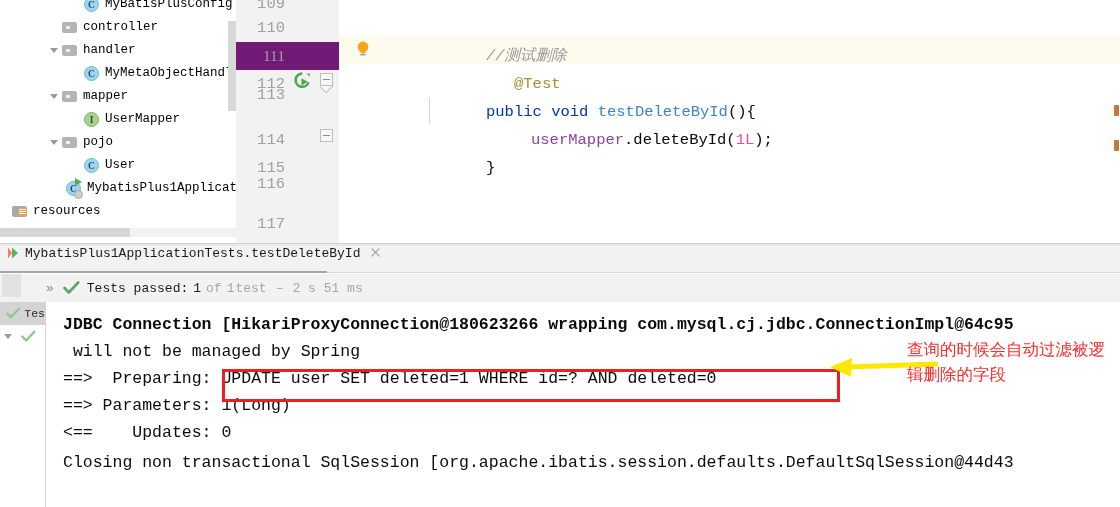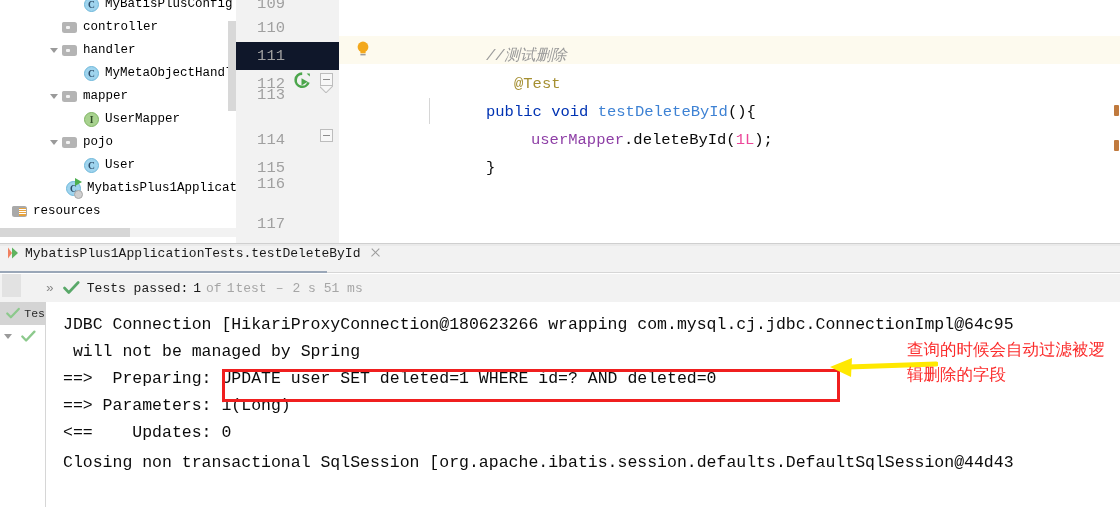--- a/index.html
+++ b/index.html
@@ -92,21 +92,21 @@
   }
   .gutter {
     position: absolute; left: 0; top: 0; width: 103px; height: 243px; background: #f2f2f2;
   }
   .gutter-line {
     position: absolute; left: 0; width: 103px; height: 28px;
     font-family: "Liberation Mono", monospace; font-size: 15.5px; color: #a0a0a0;
     display: flex; align-items: center;
   }
   .gutter-num { width: 52px; text-align: right; padding-right: 3px; }
-  .gutter-hl { background: #0f172a; }
+  .gutter-hl { background: #701a75; font-family: Liberation Serif, serif; }
   .code-hl {
     position: absolute; left: 103px; width: 1017px; height: 28px; background: #fdfaee;
   }
 
   .run-icon {
     position: absolute; left: 58px; width: 17px; height: 17px;
   }
   .fold {
     position: absolute; width: 13px; height: 13px;
     border: 1px solid #bdbdbd; background: #f7f7f7;
@@ -426,21 +426,21 @@
       </div>
       <div class="test-tree-row" style="padding-left:2px;">
         <span class="arrow open" style="margin-right:6px"></span>
         <svg width="15" height="13" viewBox="0 0 17 14">
           <path d="M1.5 7 L5.8 11.5 L15.2 1.5" fill="none" stroke="#8cc98c" stroke-width="2.6" stroke-linecap="round" stroke-linejoin="round"></path>
         </svg>
       </div>
     </div>
 
     <div class="console">
-      <div class="con-line" style="top:9px;">JDBC Connection [HikariProxyConnection@180623266 wrapping com.mysql.cj.jdbc.ConnectionImpl@64c95</div>
+      <div class="con-line" style="top:9px;font-weight:bold;">JDBC Connection [HikariProxyConnection@180623266 wrapping com.mysql.cj.jdbc.ConnectionImpl@64c95</div>
       <div class="con-line" style="top:36px;"> will not be managed by Spring</div>
       <div class="con-line" style="top:63px;">==&gt;  Preparing: UPDATE user SET deleted=1 WHERE id=? AND deleted=0</div>
       <div class="con-line" style="top:90px;">==&gt; Parameters: 1(Long)</div>
       <div class="con-line" style="top:117px;">&lt;==    Updates: 0</div>
       <div class="con-line" style="top:147px;">Closing non transactional SqlSession [org.apache.ibatis.session.defaults.DefaultSqlSession@44d43</div>
     </div>
   </div>
 
   <div class="redbox"></div>
 

